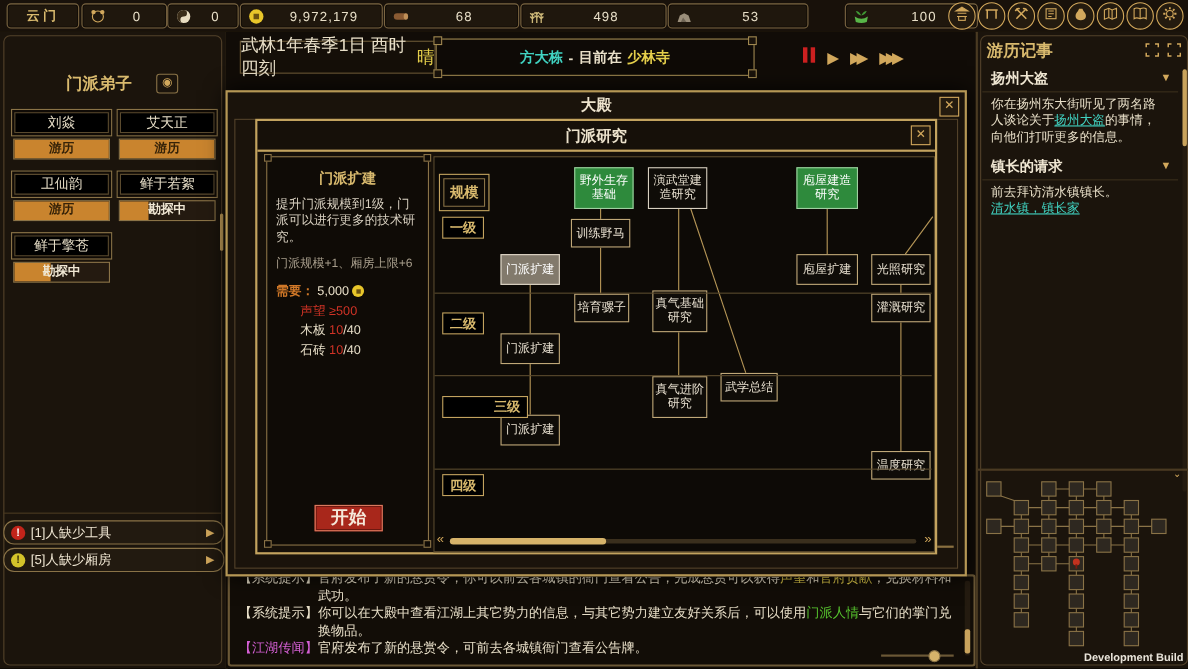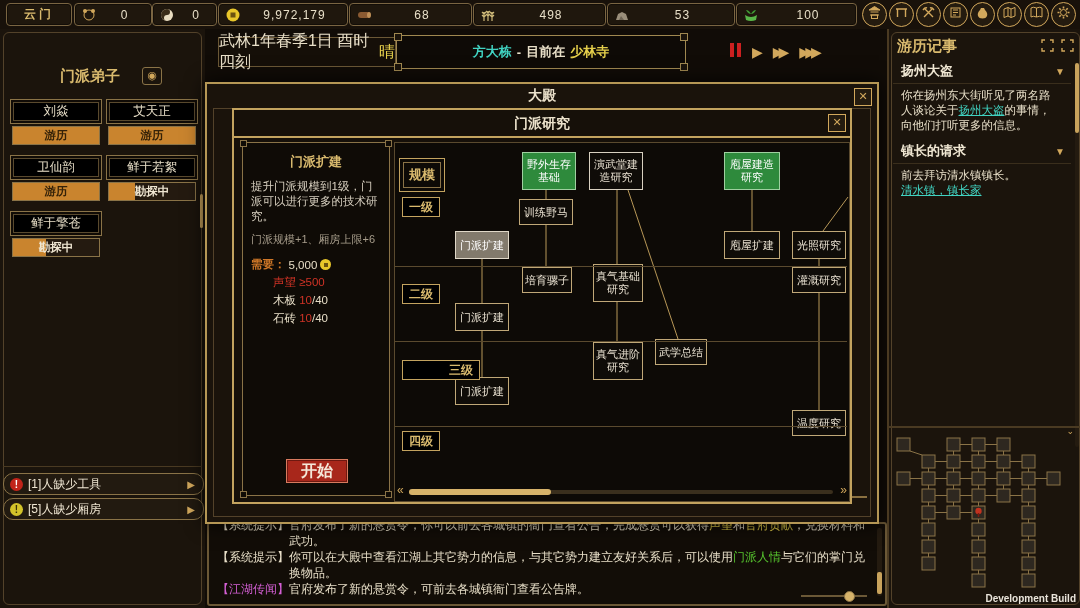--- a/index.html
+++ b/index.html
@@ -168,21 +168,21 @@
             </svg></span>
                <span class="rval">498</span>
         </div>
         <div class="resbox" style="left: 607px; width: 126px;">
           <span class="ricon"><svg width="18" height="16">
               <path d="M3 13 L5 7 L9 5 L13 7 L15 13 Z" fill="#9a8e7a"></path>
               <path d="M6 13 L8 9 L11 13 Z" fill="#6e6454"></path>
             </svg></span>
                <span class="rval">53</span>
         </div>
-        <div class="resbox" style="left: 736px; width: 119px;">
+        <div class="resbox" style="left: 768px; width: 119px;">
           <span class="ricon"><svg width="18" height="16">
               <path d="M3 8 Q9 12 15 8 L14 13 Q9 15 4 13 Z" fill="#58b648"></path>
               <path d="M9 7 Q7 3 4 3 Q6 7 9 7 M9 7 Q11 3 14 3 Q12 7 9 7" fill="#3f9a34"></path>
             </svg></span>
                <span class="rval">100</span>
         </div>
       </div>
     <div id="menubtns">
         <div class="menubtn" style="left: 862px;">
           <span><svg width="15" height="15" viewBox="0 0 15 15">

